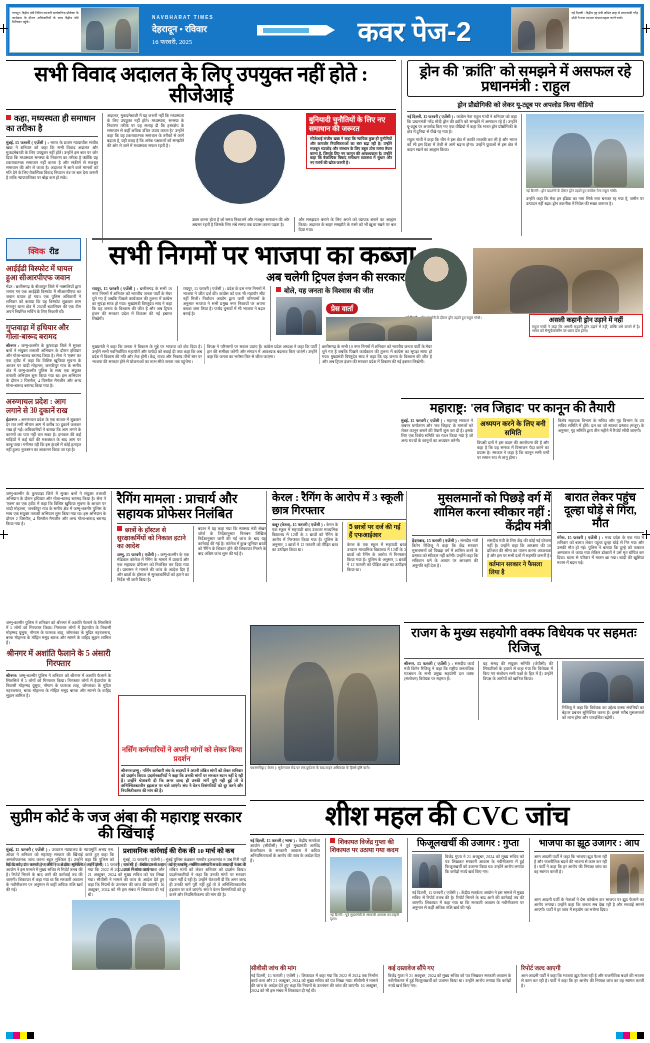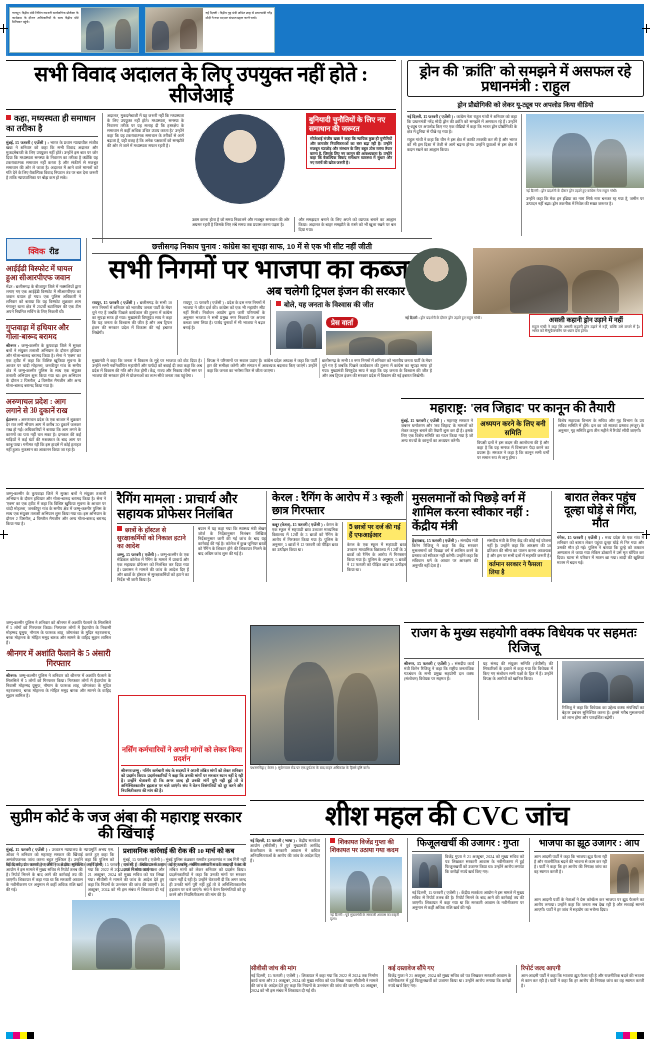--- a/index.html
+++ b/index.html
@@ -91,20 +91,31 @@
 <div class="page">
 
   <div class="masthead">
     <div class="mh-stripes"></div>
 
     <div class="mh-box mh-left">
       <div class="mh-cap">नागपुर: केंद्रीय मंत्री नितिन गडकरी सार्वजनिक प्रोजेक्ट के कार्यक्रम के दौरान अधिकारियों के साथ केंद्रीय पोर्ट मिनिस्टर पहुंचे।</div>
       <div class="mh-photo"></div>
     </div>
 
+    <div class="mh-mid">
+      <div class="mh-brandblock">
+        <div class="mh-brand">NAVBHARAT TIMES</div>
+        <div class="mh-city">देहरादून • रविवार</div>
+        <div class="mh-date">16 फरवरी, 2025</div>
+      </div>
+      <div class="mh-pill">
+          <i></i>
+        </div>
+      <div class="mh-title">कवर पेज-2</div>
+    </div>
 
     <div class="mh-box mh-right">
       <div class="mh-photo p2"></div>
       <div class="mh-cap">नई दिल्ली : केंद्रीय गृह मंत्री अमित शाह से प्रधानमंत्री नरेंद्र मोदी ने नया पदभार संभाल ग्रहण करने चर्चा।</div>
     </div>
   </div>
 
   <div style="display:flex;margin-top:4px;height:172px;">
 
     <div style="width:390px;">
@@ -204,21 +215,20 @@
 
       <div class="thin" style="margin:5px 0 3px 0;"></div>
       <div class="hl" style="font-size:7.4px;line-height:9px;color:#7a1a1a;">अरुणाचल प्रदेश : आग लगाने से 30 दुकानें राख</div>
       <div class="body-t" style="margin-top:2px;">
         <b>ईटानगर :</b> <span>अरुणाचल प्रदेश के एक बाजार में शुक्रवार देर रात लगी भीषण आग में करीब 30 दुकानें जलकर राख हो गईं। अधिकारियों ने बताया कि आग लगने के कारणों का पता नहीं चल सका है। दमकल की कई गाड़ियों ने कई घंटों की मशक्कत के बाद आग पर काबू पाया। गनीमत रही कि इस हादसे में कोई हताहत नहीं हुआ। नुकसान का आकलन किया जा रहा है।</span>
       </div>
     </div>
 
     <div class="vrule" style="width:340px;margin-left:5px;padding-left:5px;">
       <div class="thin"></div>
-      <div class="kicker" style="font-size:7.6px;text-align:center;padding:2px 0;">छत्तीसगढ़ निकाय चुनाव : कांग्रेस का सूपड़ा साफ, 10 में से एक भी सीट नहीं जीती</div>
       <div class="thin"></div>
       <div class="hl h-xl" style="text-align:center;padding:3px 0 1px 0;">सभी निगमों पर भाजपा का कब्जा</div>
       <div class="hl h-m" style="text-align:right;padding:1px 0 3px 0;">अब चलेगी ट्रिपल इंजन की सरकार : साय</div>
 
       <div style="display:flex;gap:5px;">
         <div style="width:80px;">
           <div class="body-t">
             <b>रायपुर, 15 फरवरी ( एजेंसी ) :</b> <span>छत्तीसगढ़ के सभी 10 नगर निगमों में शनिवार को भारतीय जनता पार्टी के मेयर चुने गए हैं जबकि पिछले कार्यकाल की तुलना में कांग्रेस का सूपड़ा साफ हो गया। मुख्यमंत्री विष्णुदेव साय ने कहा कि यह जनता के विश्वास की जीत है और अब ट्रिपल इंजन की सरकार प्रदेश में विकास की नई इबारत लिखेगी।</span>
           </div>
         </div>
@@ -300,21 +310,21 @@
             <b>कन्नूर (केरल), 15 फरवरी ( एजेंसी ) :</b> <span>केरल के एक स्कूल में सहपाठी छात्र उच्चतर माध्यमिक विद्यालय में 12वीं के 3 छात्रों को रैगिंग के आरोप में गिरफ्तार किया गया है। पुलिस के अनुसार, 5 छात्रों ने 12 फरवरी को पीड़ित छात्र का उत्पीड़न किया था।</span>
           </div>
           <div class="vrule" style="flex:1;padding-left:4px;">
             <div class="yellowhl" style="font-size:6.4px;line-height:8px;">5 छात्रों पर दर्ज की गई हैं एफआईआर</div>
             <div class="body-t" style="margin-top:2px;">केरल के एक स्कूल में सहपाठी छात्र उच्चतर माध्यमिक विद्यालय में 12वीं के 3 छात्रों को रैगिंग के आरोप में गिरफ्तार किया गया है। पुलिस के अनुसार, 5 छात्रों ने 12 फरवरी को पीड़ित छात्र का उत्पीड़न किया था।</div>
           </div>
         </div>
       </div>
 
       <div class="vrule" style="width:145px;padding-left:5px;box-sizing:border-box;">
-        <div class="hl h-m" style="font-size:12px;line-height:14px;text-align:left;">मुसलमानों को पिछड़े वर्ग में शामिल करना स्वीकार नहीं : केंद्रीय मंत्री</div>
+        <div class="hl h-m" style="font-size:12px;line-height:14px;text-align:right;">मुसलमानों को पिछड़े वर्ग में शामिल करना स्वीकार नहीं : केंद्रीय मंत्री</div>
         <div class="thin" style="margin:2px 0;"></div>
         <div style="display:flex;gap:4px;">
           <div style="width:66px;" class="body-t">
             <b>हैदराबाद, 15 फरवरी ( एजेंसी ) :</b> <span>संसदीय मंत्री किरेन रिजिजू ने कहा कि केंद्र सरकार मुसलमानों को पिछड़ा वर्ग में शामिल करने के प्रस्ताव को स्वीकार नहीं करेगी। उन्होंने कहा कि संविधान धर्म के आधार पर आरक्षण की अनुमति नहीं देता है।</span>
           </div>
           <div class="vrule" style="flex:1;padding-left:4px;">
             <div class="body-t">संसदीय मंत्री के लिए केंद्र की कोई नई योजना नहीं है। उन्होंने कहा कि आरक्षण की 50 प्रतिशत की सीमा का पालन करना आवश्यक है और इस पर सभी दलों में सहमति जरूरी है।</div>
             <div class="yellowhl" style="font-size:6px;line-height:7.5px;margin-top:2px;">वर्तमान सरकार ने फैसला लिया है</div>
           </div>
         </div>

